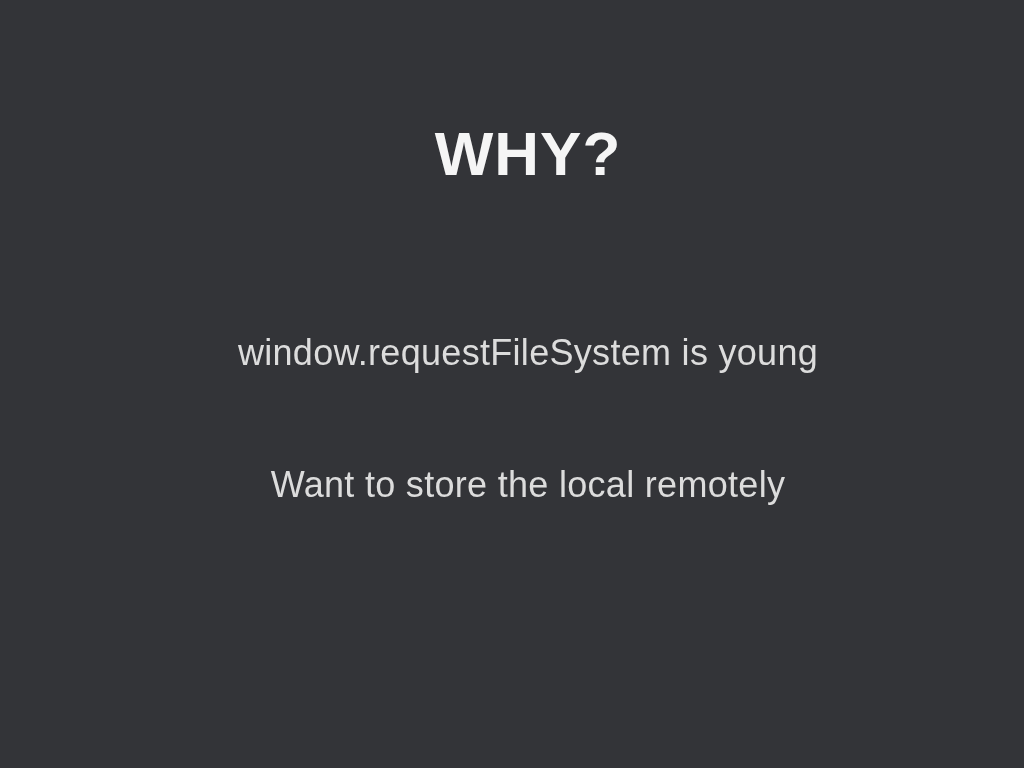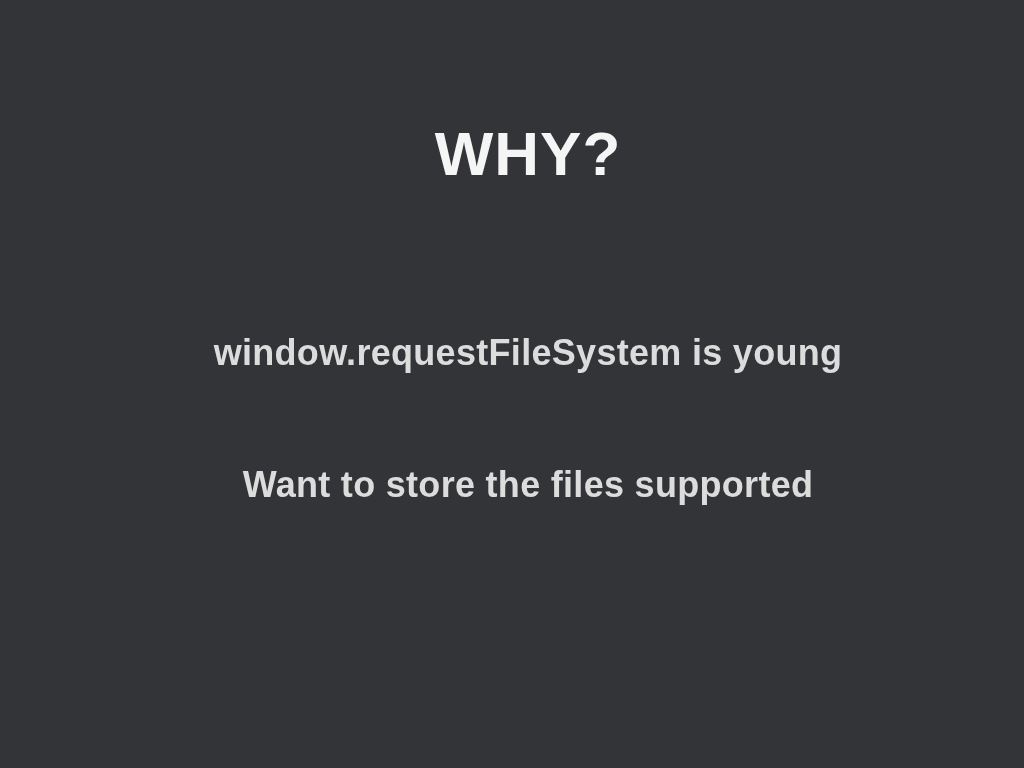--- a/index.html
+++ b/index.html
@@ -35,27 +35,27 @@
       margin-bottom: 95px;
     }
     .points {
       display: flex;
       flex-direction: column;
       align-items: center;
       gap: 58px;
     }
     .point {
       font-size: 36px;
-      font-weight: 700;
+      font-weight: 400;
       color: #dcdcdc;
       letter-spacing: 0.3px;
     }
   </style>
 </head>
 <body>
 
 <div class="slide">
   <h1 class="title">WHY?</h1>
   <div class="points">
     <div class="point">window.requestFileSystem is young</div>
-    <div class="point">Want to store the files supported</div>
+    <div class="point">Want to store the local remotely</div>
   </div>
 </div>
 
 </body></html>

